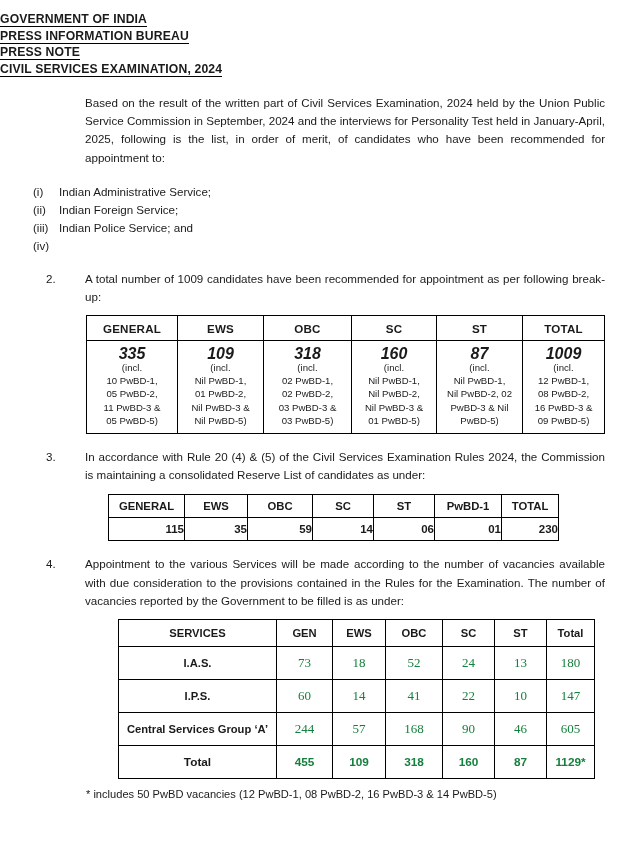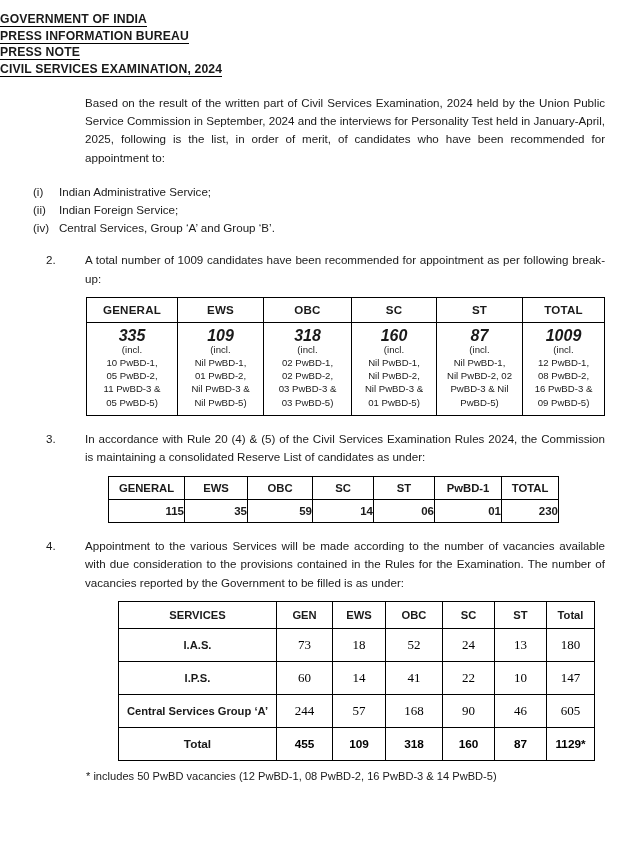--- a/index.html
+++ b/index.html
@@ -140,21 +140,21 @@
   }
   .tbl-services td.svc {
     font-weight: bold;
     font-size: 11.2px;
     height: 32px;
   }
   .tbl-services td.num {
     font-family: "Liberation Serif", serif;
     font-size: 13px;
     height: 32px;
-    color: #000000;
+    color: #15803d;
   }
   .tbl-services tr.total-row td.svc,
   .tbl-services tr.total-row td.num {
     font-family: "Liberation Sans", sans-serif;
     font-weight: bold;
     font-size: 11.8px;
   }
 
   .footnote {
     margin: 8px 0 0 86px;
@@ -177,22 +177,25 @@
 <ul class="romanlist">
   <li>
     <span class="rnum">(i)</span>
     <span>Indian Administrative Service;</span>
   </li>
   <li>
     <span class="rnum">(ii)</span>
     <span>Indian Foreign Service;</span>
   </li>
   <li>
+    <span class="rnum">(iii)</span>
+    <span>Indian Police Service; and</span>
+  </li>
+  <li>
     <span class="rnum">(iv)</span>
-    <span>Central Services, Group ‘A’ and Group ‘B’.</span>
   </li>
 </ul>
 
 <div class="numsec">
   <div class="snum">2.</div>
   <div class="stext">A total number of 1009 candidates have been recommended for appointment as per following break-up:</div>
 </div>
 
 <table class="tbl-breakup">
   <colgroup>

